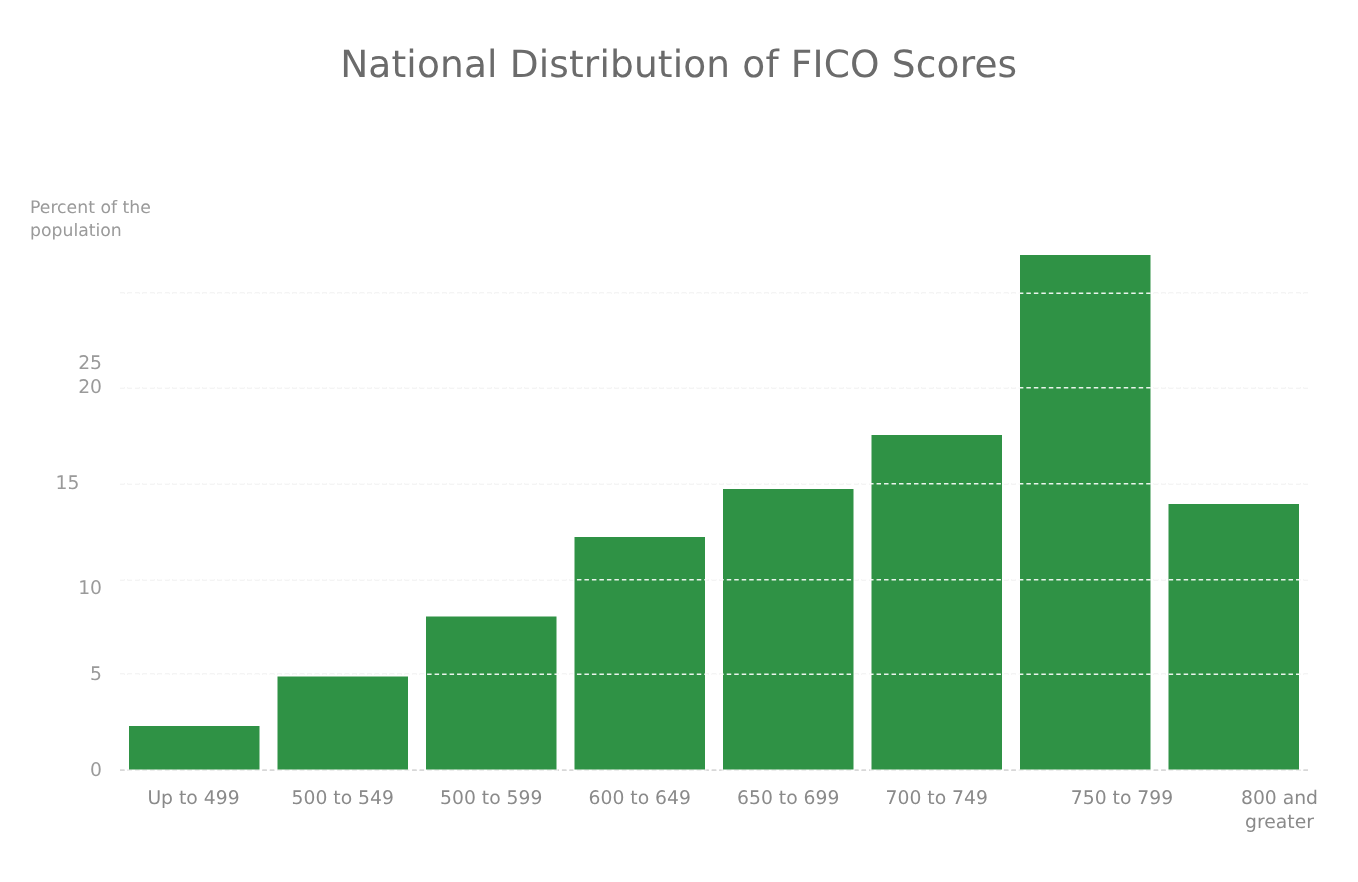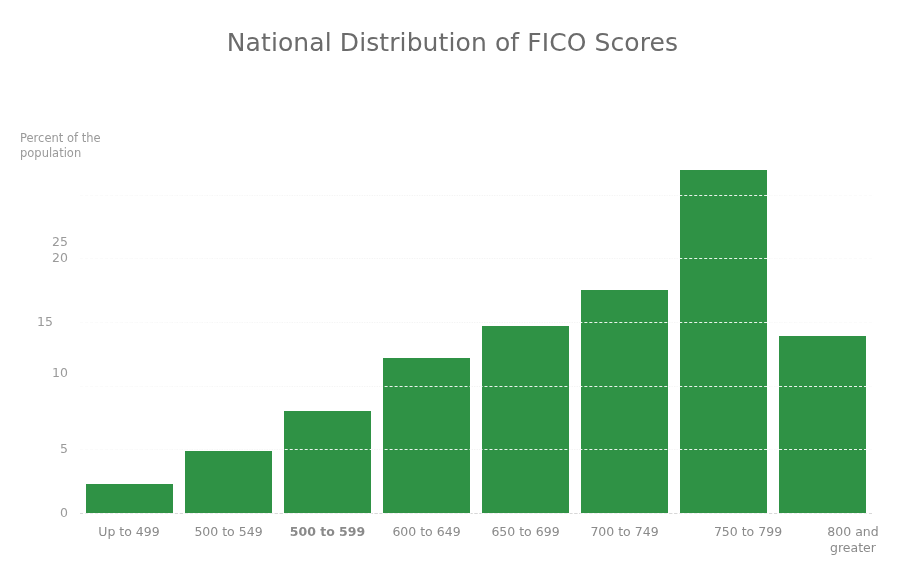--- a/index.html
+++ b/index.html
@@ -129,29 +129,29 @@
   <div class="gridline-over" style="top: 299.316px;"></div>
       <div class="gridline-over" style="top: 235.632px;"></div>
       <div class="gridline-over" style="top: 171.947px;"></div>
       <div class="gridline-over" style="top: 108.263px;"></div>
       <div class="gridline-over" style="top: 44.5789px;"></div>
     </div>
 
   <div id="y-ticks">
       <div class="y-tick-label" style="top: 505px;">0</div>
       <div class="y-tick-label" style="top: 441.316px;">5</div>
-      <div class="y-tick-label" style="top: 365px;">10</div>
+      <div class="y-tick-label" style="top: 384px;">10</div>
       <div class="y-tick-label" style="top: 313.947px; text-align: center;">15</div>
       <div class="y-tick-label" style="top: 250.263px;">20</div>
       <div class="y-tick-label" style="top: 186.579px; margin-top: 47px;">25</div>
     </div>
   <div id="x-ticks">
       <div class="x-tick-label" style="left: 59px; width: 140px;">Up to 499</div>
       <div class="x-tick-label" style="left: 158.5px; width: 140px;">500 to 549</div>
-      <div class="x-tick-label" style="left: 257.5px; width: 140px; font-weight: bold;">500 to 599</div>
+      <div class="x-tick-label" style="left: 257.5px; width: 140px;">500 to 599</div>
       <div class="x-tick-label" style="left: 356.5px; width: 140px;">600 to 649</div>
       <div class="x-tick-label" style="left: 455.5px; width: 140px;">650 to 699</div>
       <div class="x-tick-label" style="left: 554.5px; width: 140px;">700 to 749</div>
       <div class="x-tick-label" style="left: 678px; width: 140px;">750 to 799</div>
       <div class="x-tick-label" style="left: 783px; width: 140px;">800 and
 greater</div>
     </div>
 
 </div>
 

